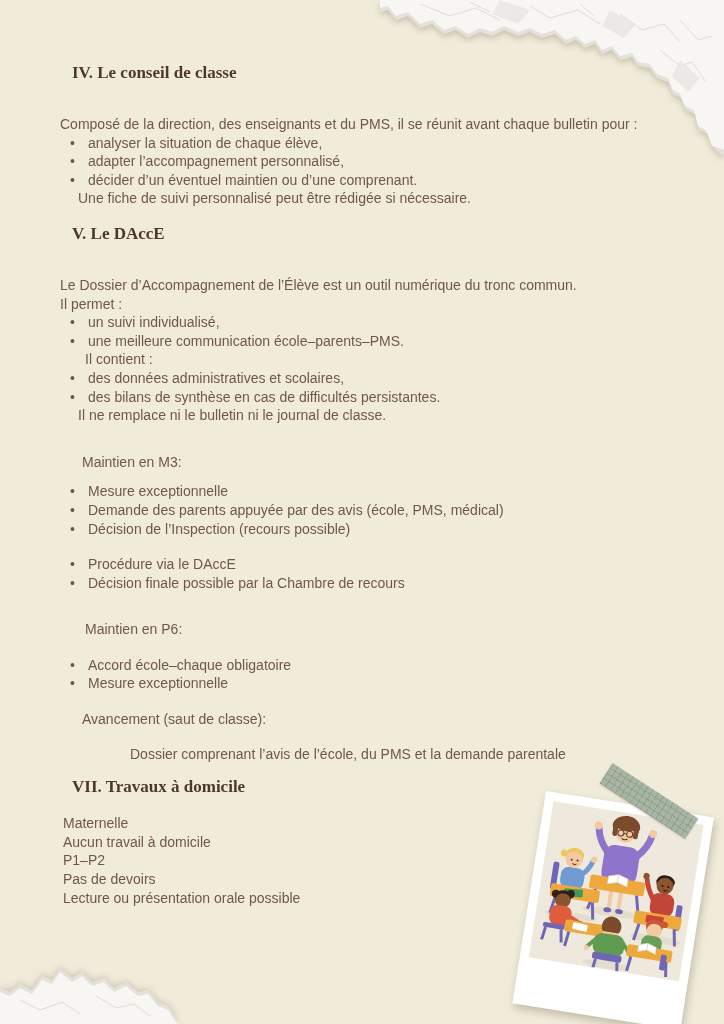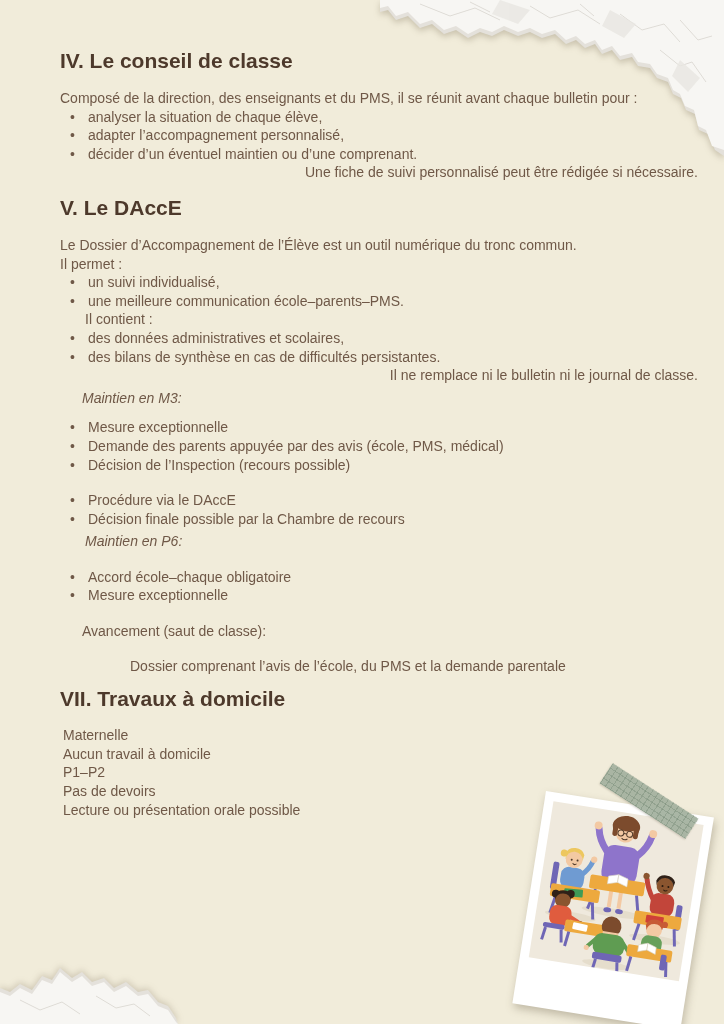--- a/index.html
+++ b/index.html
@@ -8,34 +8,34 @@
     position:relative;overflow:hidden;
     background:#f1ecda;
     font-family:"Liberation Sans",sans-serif;
   }
   .content{
     position:absolute;left:58px;top:51px;width:640px;
     color:#6f5847;font-size:14px;line-height:18.6px;
   }
   .content *{white-space:nowrap;}
   h4{
-    margin:0;padding:0 0 0 2px;
-    font-size:21px;line-height:19px;font-weight:700;color:#4d392b;
+    margin:12px;padding:0 0 0 2px;
+    font-size:17px;line-height:19px;font-weight:700;color:#4d392b;font-family:Liberation Serif, serif;
   }
   p{margin:0;padding-left:2px;}
   ul{margin:0;padding:0;list-style:none;}
   li{position:relative;padding-left:30px;}
   li::before{
     content:"•";position:absolute;left:12px;top:0;
     color:#6f5847;
   }
-  .mt19{margin-top:19px;}.mt16{margin-top:16px;}.mt17{margin-top:17px;}
-  .mt20{margin-top:4px;font-style:italic;}.mt24{margin-top:24px;}.mt11{margin-top:11px;}
+  .mt19{margin-top:33px;}.mt16{margin-top:16px;}.mt17{margin-top:17px;}
+  .mt20{margin-top:28px;}.mt24{margin-top:24px;}.mt11{margin-top:11px;}
   .mt14{margin-top:14px;}.mt18{margin-top:18px;}
-  .ind-note{padding-left:20px;text-align:right;}
+  .ind-note{padding-left:20px;}
   .ind-sub{padding-left:27px;}
   .ind-lbl{padding-left:24px;}
   .ind-big{padding-left:72px;}
   .ind-sm{padding-left:5px;}
 
   
   .torn-top{position:absolute;top:0;right:0;width:344px;height:160px;
     filter:drop-shadow(0 3px 3px rgba(110,95,70,0.30));}
   .torn-bottom{position:absolute;left:0;bottom:0;width:178px;height:64px;
     filter:drop-shadow(0 -2px 3px rgba(110,95,70,0.25));}

